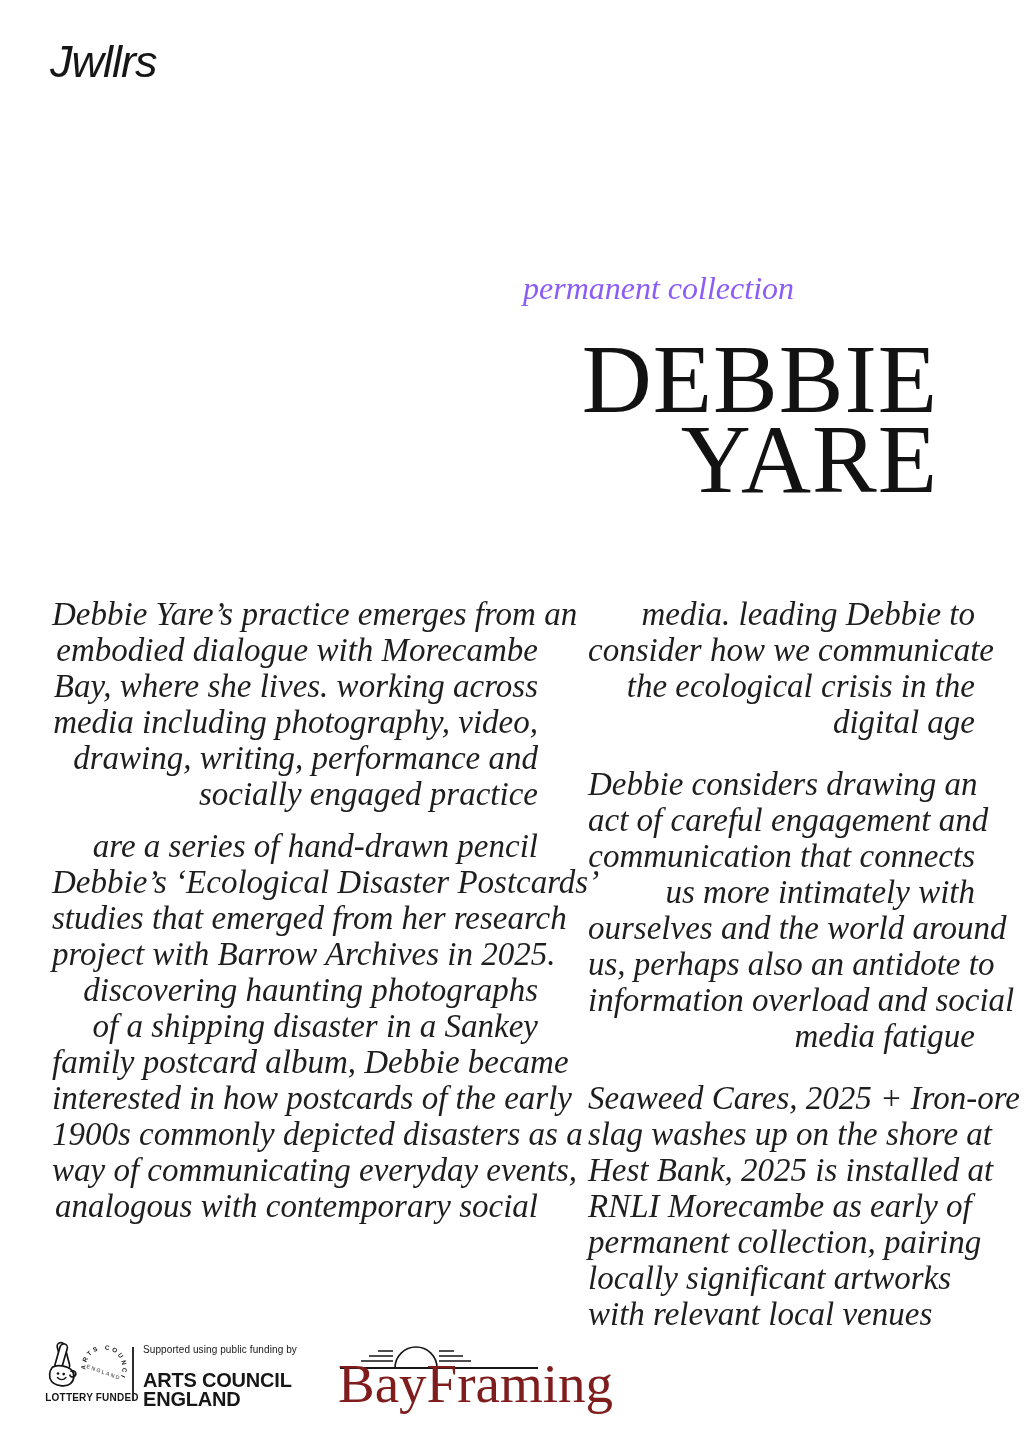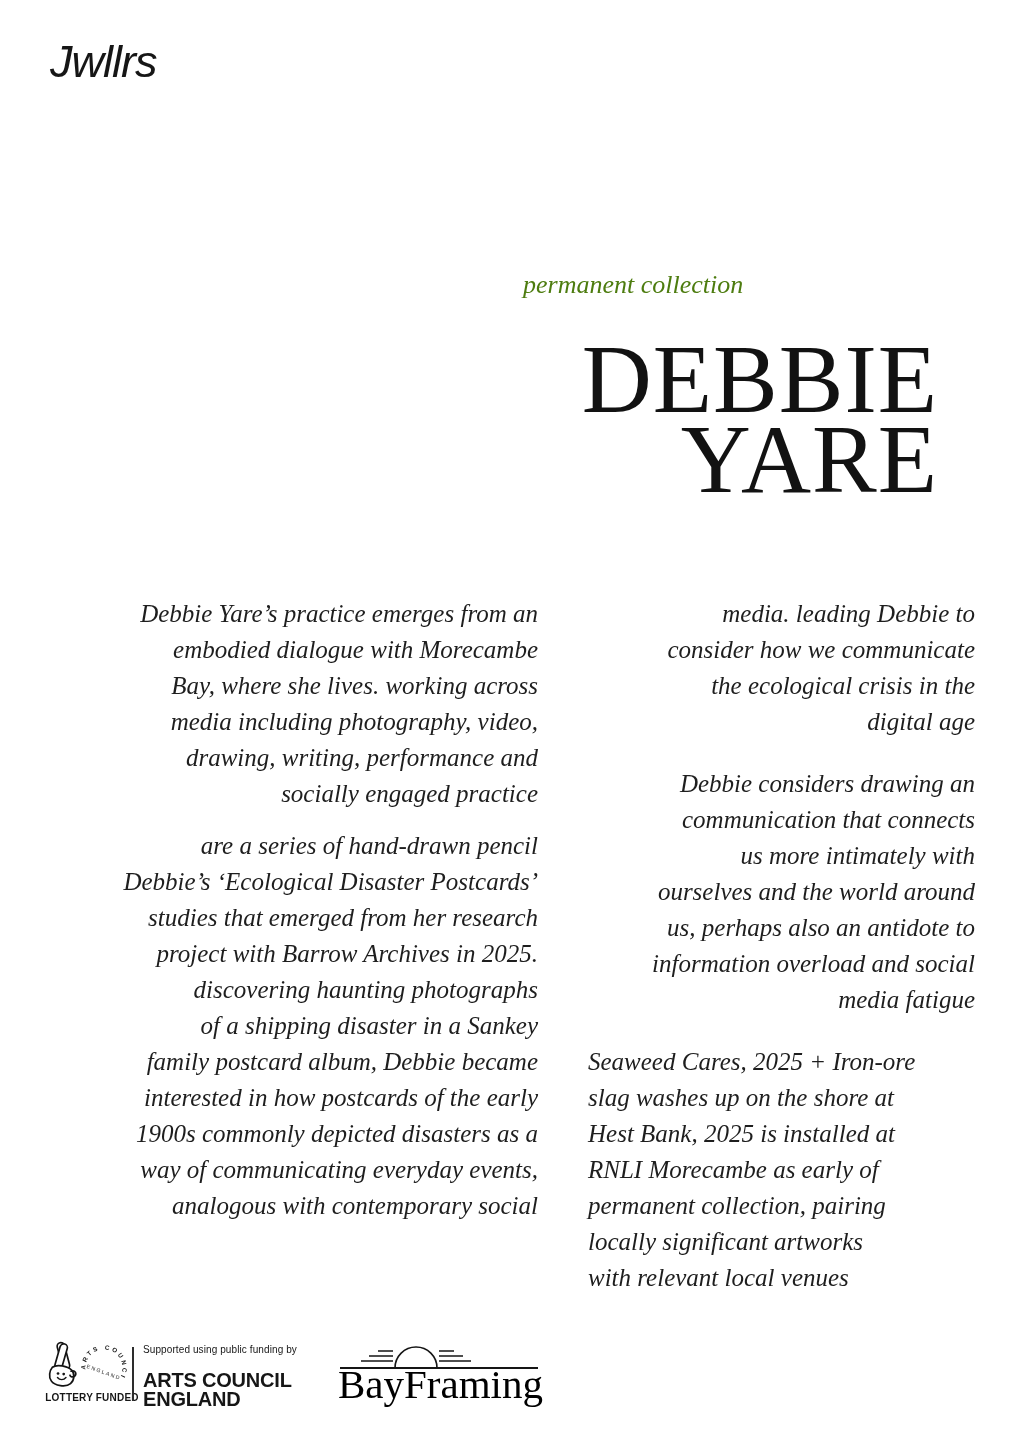--- a/index.html
+++ b/index.html
@@ -8,29 +8,29 @@
     background:#ffffff; color:#1b1b1b;
     font-family:"Liberation Serif", serif; overflow:hidden;
   }
   .brand {
     position:absolute; left:50px; top:36px;
     font-family:"Liberation Sans", sans-serif; font-style:italic;
     font-size:45px; letter-spacing:-1px; color:#161616;
   }
   .collection {
     position:absolute; left:523px; top:270px;
-    font-style:italic; font-size:26px; color:#4d7c0f;
+    font-style:italic; font-size:32px; color:#8b5cf6;
   }
   .title {
     position:absolute; right:86px; top:340px; text-align:right;
     font-size:97px; line-height:80px; letter-spacing:1px; color:#121212;
   }
   .col {
     position:absolute; top:596px; font-style:italic;
-    font-size:25px; line-height:36px; color:#1e1e1e;
+    font-size:33px; line-height:36px; color:#1e1e1e;
   }
   .col-left  { left:52px;  width:486px; text-align:right; }
   .col-right { left:588px; width:387px; text-align:right; }
   .col-left  .para { margin-bottom:16px; }
   .col-right .para { margin-bottom:26px; }
   .para.align-left { text-align:left; }
   .line { white-space:nowrap; }
 
   
   .lottery-hand { position:absolute; left:45px; top:1341px; }
@@ -39,21 +39,21 @@
     font-family:"Liberation Sans", sans-serif; font-weight:bold;
     font-size:10px; letter-spacing:0.2px; color:#161616; white-space:nowrap;
   }
   .roundel { position:absolute; left:78px; top:1341px; }
   .ace-divider { position:absolute; left:132px; top:1347px; width:2px; height:54px; background:#2d2d2d; }
   .ace-block { position:absolute; left:143px; top:1344px; font-family:"Liberation Sans", sans-serif; color:#161616; }
   .ace-support { font-size:10px; letter-spacing:0.1px; margin:0 0 16px 0; }
   .ace-name { font-size:20px; font-weight:bold; line-height:19px; letter-spacing:-0.2px; }
   .bayframing { position:absolute; left:338px; top:1343px; width:204px; }
   .bay-art { display:block; }
-  .bay-name { font-size:41px; line-height:34px; margin-top:-3px; color:#000000; white-space:nowrap; }
+  .bay-name { font-size:55px; line-height:34px; margin-top:-3px; color:#7f1d1d; white-space:nowrap; }
   .social {
     position:absolute; right:44px; top:1337px; text-align:right;
     font-style:italic; font-size:30px; line-height:35px; color:#1e1e1e;
   }
 </style>
 </head>
 <body>
 
 <div class="page">
 
@@ -92,20 +92,21 @@
 
   <div class="col col-right">
     <div class="para">
         <div class="line">media. leading Debbie to</div>
         <div class="line">consider how we communicate</div>
         <div class="line">the ecological crisis in the</div>
         <div class="line">digital age</div>
       </div>
     <div class="para">
         <div class="line">Debbie considers drawing an</div>
+        <div class="line">act of careful engagement and</div>
         <div class="line">communication that connects</div>
         <div class="line">us more intimately with</div>
         <div class="line">ourselves and the world around</div>
         <div class="line">us, perhaps also an antidote to</div>
         <div class="line">information overload and social</div>
         <div class="line">media fatigue</div>
       </div>
     <div class="para align-left">
         <div class="line">Seaweed Cares, 2025 + Iron-ore</div>
         <div class="line">slag washes up on the shore at</div>

